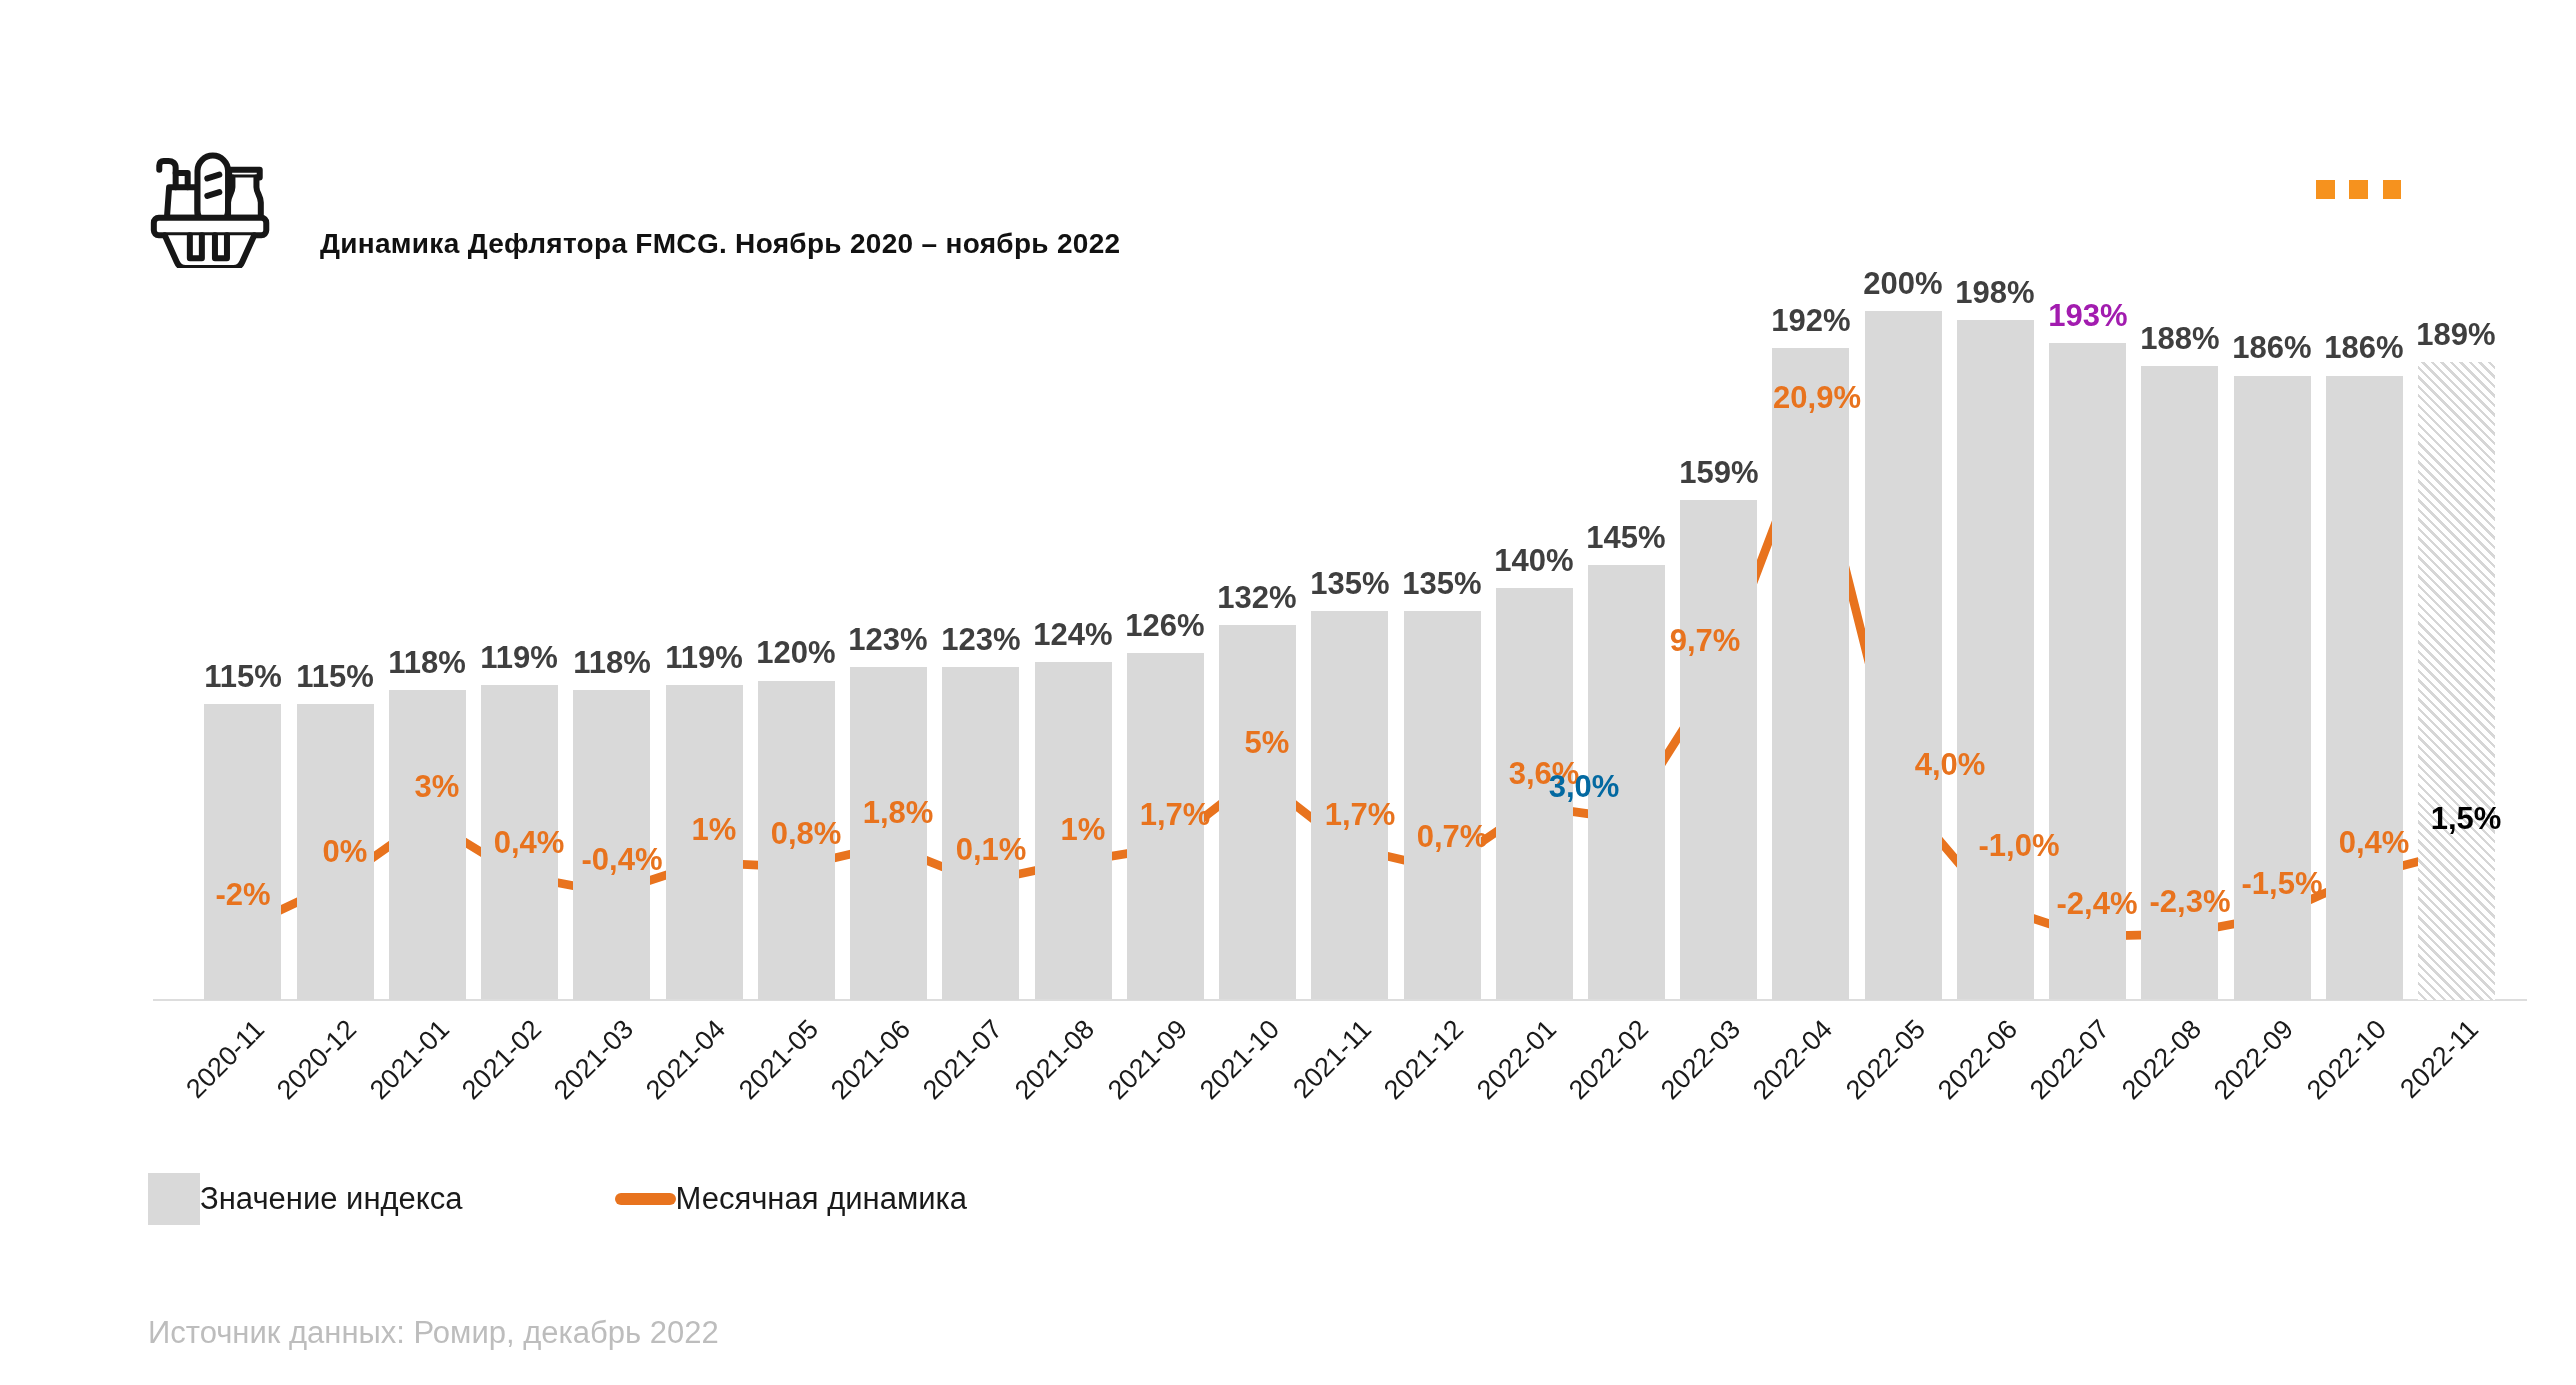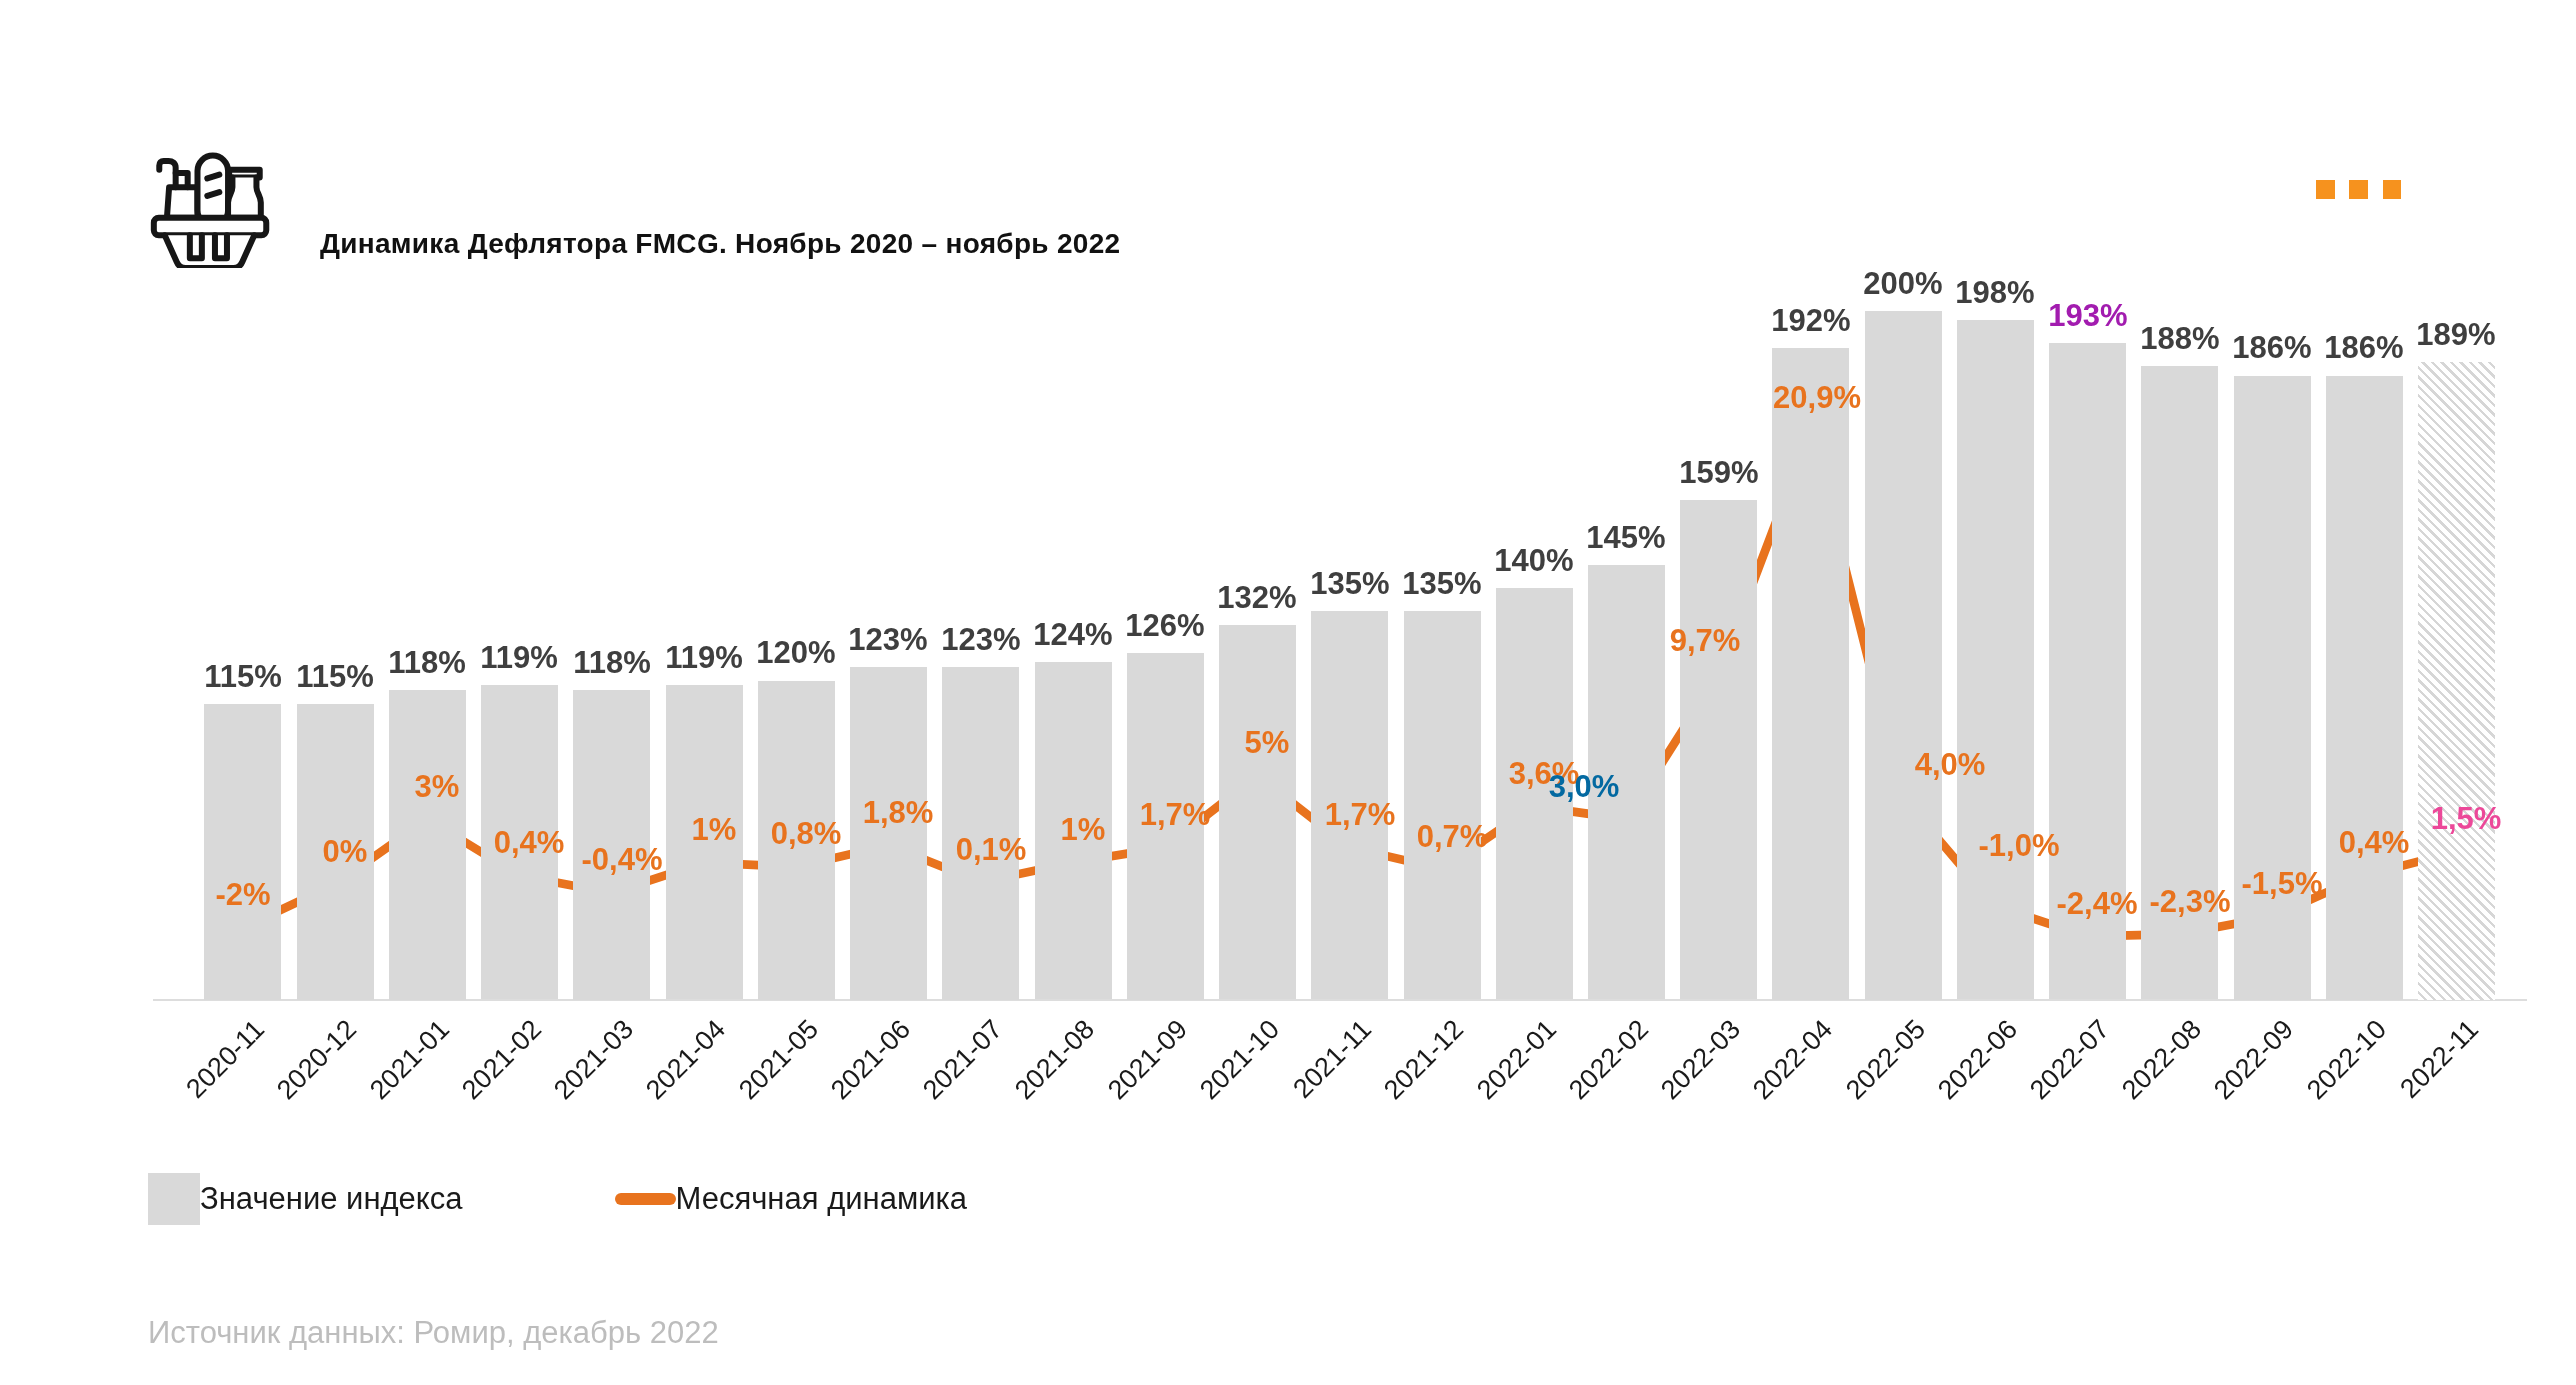--- a/index.html
+++ b/index.html
@@ -176,21 +176,21 @@
     <div class="line-label" style="left: 1544px; top: 756px; color: rgb(232, 115, 30);">3,6%</div>
     <div class="line-label" style="left: 1584px; top: 769px; color: #0369a1;">3,0%</div>
     <div class="line-label" style="left: 1705px; top: 623px; color: rgb(232, 115, 30);">9,7%</div>
     <div class="line-label" style="left: 1817px; top: 380px; color: rgb(232, 115, 30);">20,9%</div>
     <div class="line-label" style="left: 1950px; top: 747px; color: rgb(232, 115, 30);">4,0%</div>
     <div class="line-label" style="left: 2019px; top: 828px; color: rgb(232, 115, 30);">-1,0%</div>
     <div class="line-label" style="left: 2097px; top: 886px; color: rgb(232, 115, 30);">-2,4%</div>
     <div class="line-label" style="left: 2190px; top: 884px; color: rgb(232, 115, 30);">-2,3%</div>
     <div class="line-label" style="left: 2282px; top: 866px; color: rgb(232, 115, 30);">-1,5%</div>
     <div class="line-label" style="left: 2374px; top: 825px; color: rgb(232, 115, 30);">0,4%</div>
-    <div class="line-label" style="left: 2466px; top: 801px; color: #ec4899;">1,5%</div>
+    <div class="line-label" style="left: 2466px; top: 801px; color: #000000;">1,5%</div>
   </div>
 
 <div class="legend">
   <div class="legend-swatch-bar" style="background: rgb(217, 217, 217);"></div>
   <div class="legend-label">Значение индекса</div>
   <div class="legend-swatch-line" style="background: rgb(232, 115, 30);"></div>
   <div class="legend-label">Месячная динамика</div>
 </div>
 
 <div class="source-note" style="color: rgb(189, 189, 189);">Источник данных: Ромир, декабрь 2022</div>

